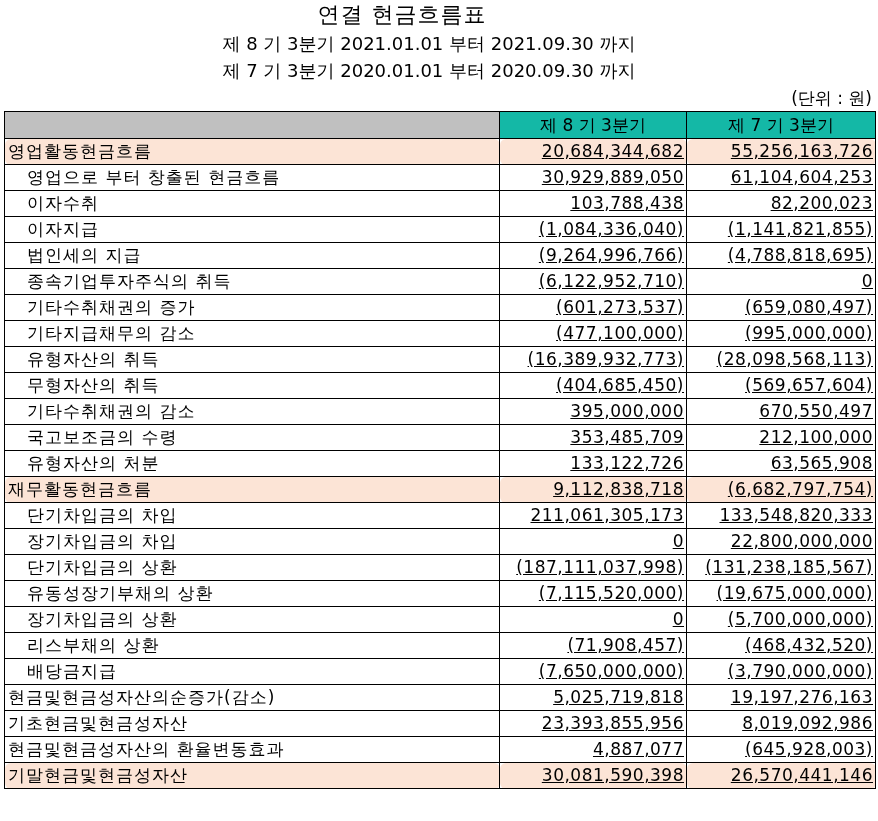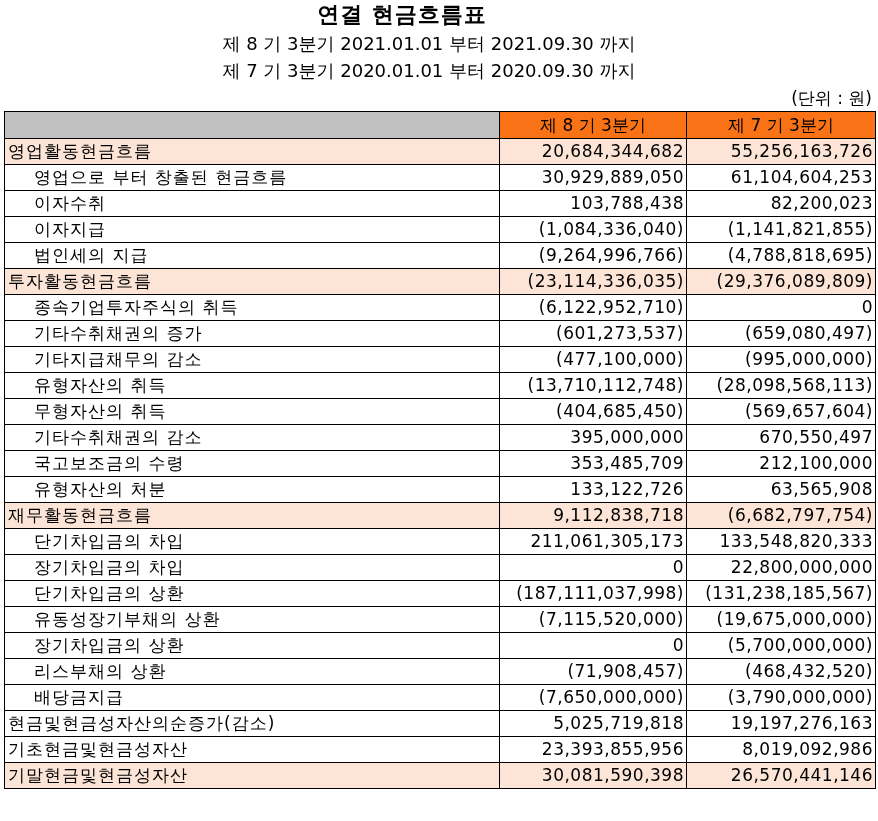--- a/index.html
+++ b/index.html
@@ -1,37 +1,37 @@
 <!DOCTYPE html>
 <html><head>
 <meta charset="utf-8">
 <style>
   html, body { margin: 0; padding: 0; background: #ffffff; }
   body { width: 878px; height: 821px; position: relative; overflow: hidden;
          font-family: "DejaVu Sans", "Liberation Sans", sans-serif; color: #000; }
   .title { position: absolute; left: 0; width: 804px; top: 0; text-align: center;
-           font-size: 22px; font-weight: bold; line-height: 30px; letter-spacing: 1px; }
+           font-size: 22px; font-weight: normal; line-height: 30px; letter-spacing: 1px; }
   .sub { position: absolute; left: 0; width: 858px; text-align: center;
          font-size: 18px; line-height: 26px; }
   .sub1 { top: 31px; }
   .sub2 { top: 58px; text-align: center; }
   .unit { position: absolute; right: 6px; top: 86px; font-size: 17px; line-height: 24px; }
   table { position: absolute; left: 4px; top: 111px; border-collapse: collapse;
           table-layout: fixed; width: 871px; }
   col.c1 { width: 495px; }
   col.c2 { width: 187px; }
   col.c3 { width: 189px; }
   td, th { border: 1px solid #000; height: 25px; padding: 0 3px; font-size: 17px;
            line-height: 25px; white-space: nowrap; overflow: hidden; font-weight: normal; }
-  th { background: #f97316; text-align: center; height: 26px; }
+  th { background: #14b8a6; text-align: center; height: 26px; }
   th.blank { background: #c0c0c0; }
-  td.num { text-align: right; padding-right: 2px; letter-spacing: 0.5px; }
+  td.num { text-align: right; padding-right: 2px; letter-spacing: 0.5px; text-decoration: underline; }
   td.label { text-align: left; letter-spacing: 1px; }
-  td.label.indent { padding-left: 29px; }
-  tr.section td { background: #fce4d6; }
+  td.label.indent { padding-left: 22px; }
+  tr.section td { background: #fce4d6; border-radius: 6px; }
 </style>
 </head>
 <body>
 
 <div class="title">연결 현금흐름표</div>
 <div class="sub sub1">제 8 기 3분기 2021.01.01 부터 2021.09.30 까지</div>
 <div class="sub sub2">제 7 기 3분기 2020.01.01 부터 2020.09.30 까지</div>
 <div class="unit">(단위 : 원)</div>
 
 <table>
@@ -66,43 +66,38 @@
       <tr>
         <td class="label indent">이자지급</td>
         <td class="num">(1,084,336,040)</td>
         <td class="num">(1,141,821,855)</td>
       </tr>
       <tr>
         <td class="label indent">법인세의 지급</td>
         <td class="num">(9,264,996,766)</td>
         <td class="num">(4,788,818,695)</td>
       </tr>
-      <tr class="section">
-        <td class="label">투자활동현금흐름</td>
-        <td class="num">(23,114,336,035)</td>
-        <td class="num">(29,376,089,809)</td>
-      </tr>
       <tr>
         <td class="label indent">종속기업투자주식의 취득</td>
         <td class="num">(6,122,952,710)</td>
         <td class="num">0</td>
       </tr>
       <tr>
         <td class="label indent">기타수취채권의 증가</td>
         <td class="num">(601,273,537)</td>
         <td class="num">(659,080,497)</td>
       </tr>
       <tr>
         <td class="label indent">기타지급채무의 감소</td>
         <td class="num">(477,100,000)</td>
         <td class="num">(995,000,000)</td>
       </tr>
       <tr>
         <td class="label indent">유형자산의 취득</td>
-        <td class="num">(13,710,112,748)</td>
+        <td class="num">(16,389,932,773)</td>
         <td class="num">(28,098,568,113)</td>
       </tr>
       <tr>
         <td class="label indent">무형자산의 취득</td>
         <td class="num">(404,685,450)</td>
         <td class="num">(569,657,604)</td>
       </tr>
       <tr>
         <td class="label indent">기타수취채권의 감소</td>
         <td class="num">395,000,000</td>
@@ -161,19 +156,24 @@
       <tr>
         <td class="label">현금및현금성자산의순증가(감소)</td>
         <td class="num">5,025,719,818</td>
         <td class="num">19,197,276,163</td>
       </tr>
       <tr>
         <td class="label">기초현금및현금성자산</td>
         <td class="num">23,393,855,956</td>
         <td class="num">8,019,092,986</td>
       </tr>
+      <tr>
+        <td class="label">현금및현금성자산의 환율변동효과</td>
+        <td class="num">4,887,077</td>
+        <td class="num">(645,928,003)</td>
+      </tr>
       <tr class="section">
         <td class="label">기말현금및현금성자산</td>
         <td class="num">30,081,590,398</td>
         <td class="num">26,570,441,146</td>
       </tr>
     </tbody>
 </table>
 
 </body></html>

